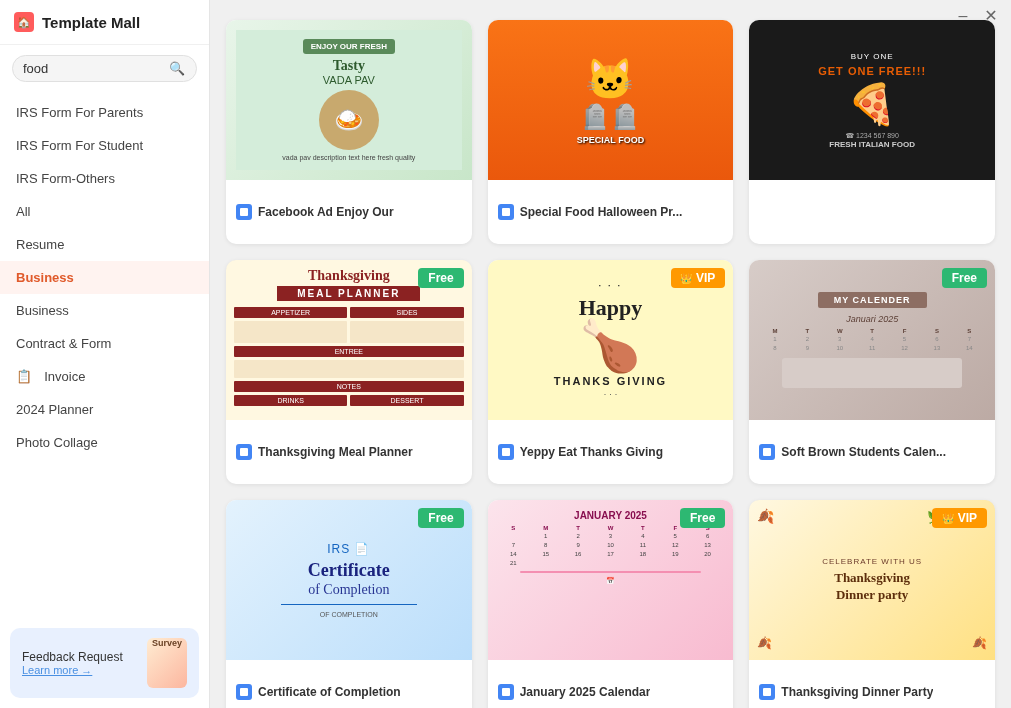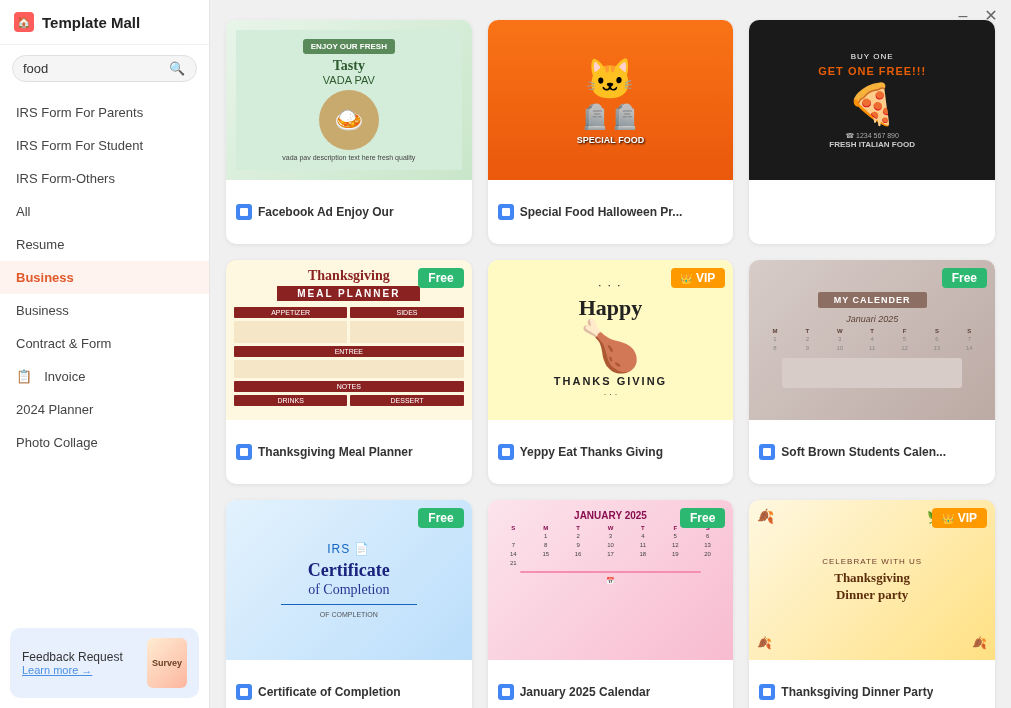--- a/index.html
+++ b/index.html
@@ -90,21 +90,21 @@
       position: relative;
     }
 
     .footer-text { font-size: 12px; color: #333; }
     .footer-link { font-size: 11px; color: #4a90e2; cursor: pointer; text-decoration: underline; }
 
     .survey-img {
       width: 40px; height: 50px;
       background: linear-gradient(135deg, #ffecd2 0%, #fcb69f 100%);
       border-radius: 6px;
-      display: flex; align-items: center; justify-content: center;
+      display: flex; align-items: flex-start; justify-content: center;
       font-size: 8px; color: #555; text-align: center;
       flex-shrink: 0;
     }
 
     
     .main {
       flex: 1;
       background: #f0f0f0;
       overflow-y: auto;
       position: relative;

